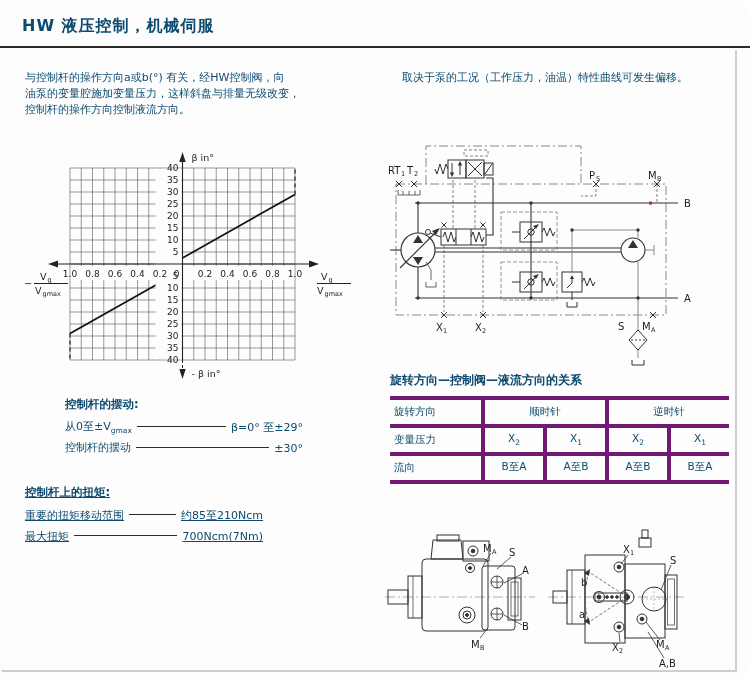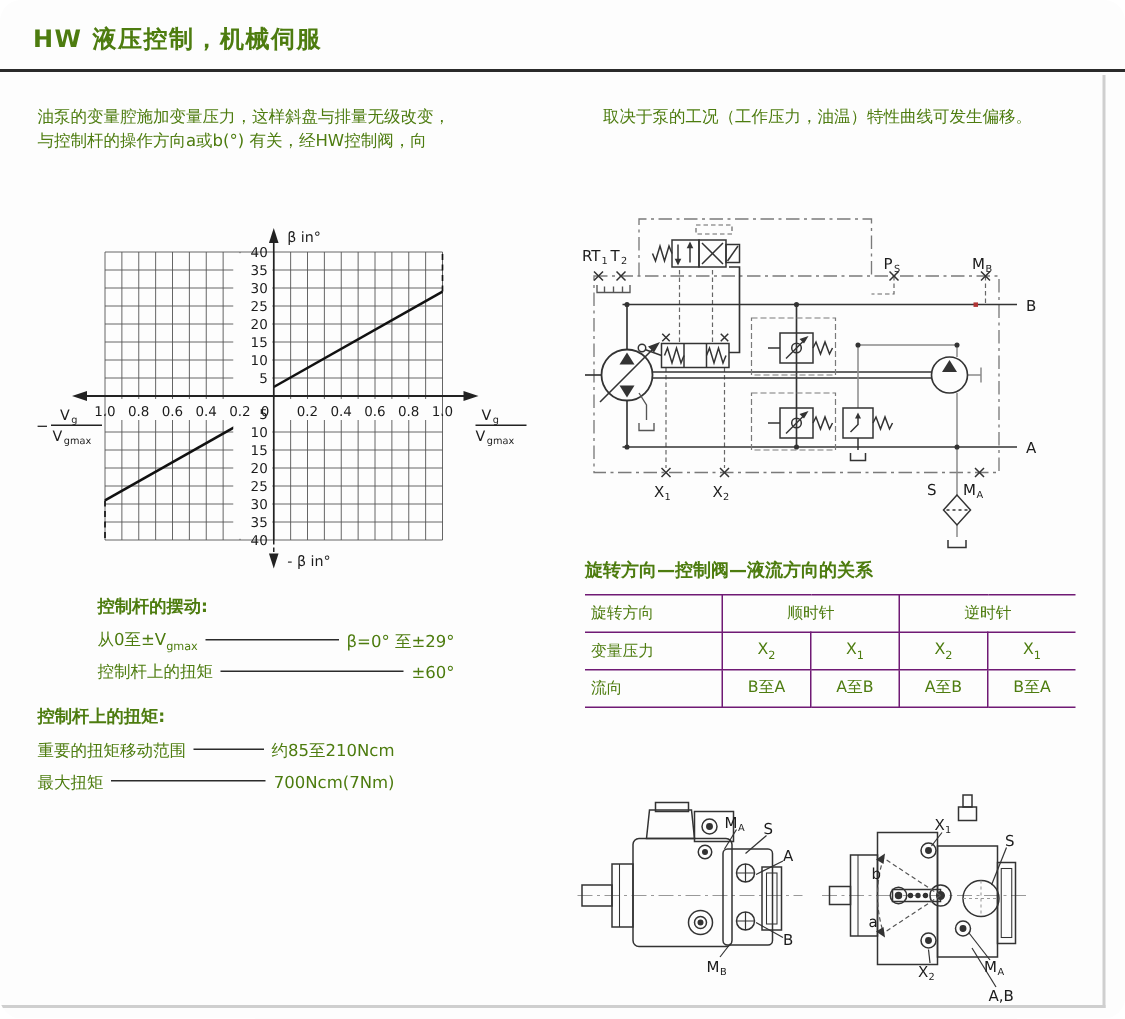--- a/index.html
+++ b/index.html
@@ -1,51 +1,52 @@
 <!DOCTYPE html>
 <html><head>
 <meta charset="utf-8">
 <style>
   html,body{margin:0;padding:0;background:#fff;}
   .page{position:relative;width:750px;height:679px;background:#fdfdfd;overflow:hidden;
-        font-family:"DejaVu Sans","Liberation Sans",sans-serif;color:#4d7c0f;border-radius:14px;}
+        font-family:"DejaVu Sans","Liberation Sans",sans-serif;color:#0c4a6e;border-radius:14px;}
   .title{position:absolute;left:22px;top:16px;font-size:16px;font-weight:bold;letter-spacing:1px;}
   .rule{position:absolute;left:0;top:46px;width:750px;height:2px;background:#2b2b2b;}
   .intro-left{position:absolute;left:25px;top:70px;width:338px;font-size:11px;line-height:16px;}
   .intro-right{position:absolute;left:402px;top:70px;width:352px;font-size:11px;line-height:16px;}
   #beta-chart{position:absolute;left:18px;top:146px;}
   .spec{position:absolute;left:25px;width:238px;font-size:11px;}
-  #spec-swing{top:397px;margin-left:40px;} #spec-torque{top:470px;}
+  #spec-swing{top:397px;margin-left:40px;} #spec-torque{top:485px;text-decoration:underline;}
   .spec h3{margin:0 0 5px 0;font-size:11.5px;font-weight:bold;}
   .spec-row{display:flex;align-items:center;height:21px;white-space:nowrap;}
   .fill{flex:1;border-bottom:1px solid #2b2b2b;margin:0 5px 3px 5px;min-width:18px;}
   sub{font-size:7.5px;}
   #circuit{position:absolute;left:386px;top:138px;}
   .tbl-title{position:absolute;left:390px;top:372px;font-size:12px;font-weight:bold;}
   table.flow{position:absolute;left:390px;top:396px;border-collapse:collapse;font-size:10.5px;}
-  table.flow td{border:1px solid #701a75;height:24px;text-align:center;padding:0 3px;}
+  table.flow td{border:4px solid #701a75;height:24px;text-align:center;padding:0 3px;}
   table.flow td.lbl{border-left:none;text-align:left;width:84px;padding-left:4px;}
   table.flow td.c{width:52px;}
   table.flow td.last{border-right:none;margin-top:20px;}
   #pumps{position:absolute;left:383px;top:526px;}
   .edge-r{position:absolute;left:735px;top:50px;width:2px;height:622px;background:#cfcfcf;}
   .edge-b{position:absolute;left:0;top:670px;width:737px;height:2px;background:#cfcfcf;}
   svg text{font-family:"DejaVu Sans","Liberation Sans",sans-serif;fill:#1c1c1c;}
 </style>
 </head>
 <body>
 
 <div class="page">
 
   <div class="title">HW 液压控制，机械伺服</div>
   <div class="rule"></div>
 
   <div class="intro-left">
+    <div>与控制杆的操作方向a或b(°) 有关，经HW控制阀，向</div>
     <div>油泵的变量腔施加变量压力，这样斜盘与排量无级改变，</div>
-    <div>与控制杆的操作方向a或b(°) 有关，经HW控制阀，向</div>
+    <div>控制杆的操作方向控制液流方向。</div>
   </div>
   <div class="intro-right">取决于泵的工况（工作压力，油温）特性曲线可发生偏移。</div>
 
   <svg id="beta-chart" width="340" height="248" viewBox="0 0 340 248">
       <line x1="52" y1="22" x2="52" y2="214" stroke="#555" stroke-width="0.6"></line>
       <line x1="63.25" y1="22" x2="63.25" y2="214" stroke="#555" stroke-width="0.6"></line>
       <line x1="74.5" y1="22" x2="74.5" y2="214" stroke="#555" stroke-width="0.6"></line>
       <line x1="85.75" y1="22" x2="85.75" y2="214" stroke="#555" stroke-width="0.6"></line>
       <line x1="97" y1="22" x2="97" y2="214" stroke="#555" stroke-width="0.6"></line>
       <line x1="108.25" y1="22" x2="108.25" y2="214" stroke="#555" stroke-width="0.6"></line>
@@ -137,23 +138,23 @@
     </svg>
 
   <div class="spec" id="spec-swing">
     <h3>控制杆的摆动:</h3>
     <div class="spec-row">
       <span><span>从0至±V</span><sub>gmax</sub></span>
       <span class="fill"></span>
       <span class="val">β=0° 至±29°</span>
     </div>
     <div class="spec-row">
-      <span><span>控制杆上的扭矩</span><sub></sub></span>
+      <span><span>控制杆的摆动</span><sub></sub></span>
       <span class="fill"></span>
-      <span class="val">±60°</span>
+      <span class="val">±30°</span>
     </div>
   </div>
 
   <div class="spec" id="spec-torque">
     <h3>控制杆上的扭矩:</h3>
     <div class="spec-row">
       <span><span>重要的扭矩移动范围</span></span>
       <span class="fill"></span>
       <span class="val">约85至210Ncm</span>
     </div>

